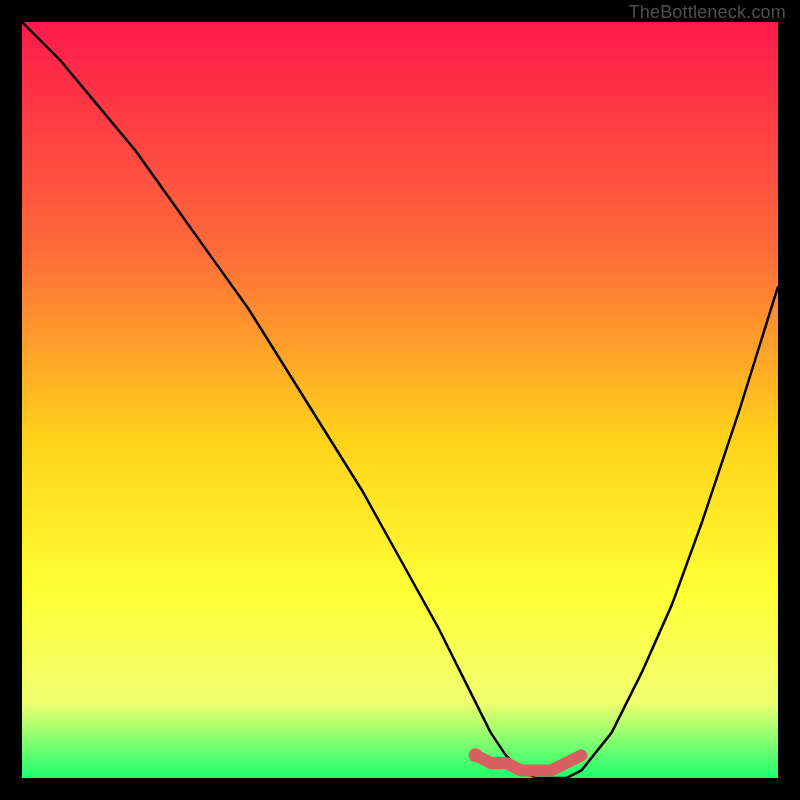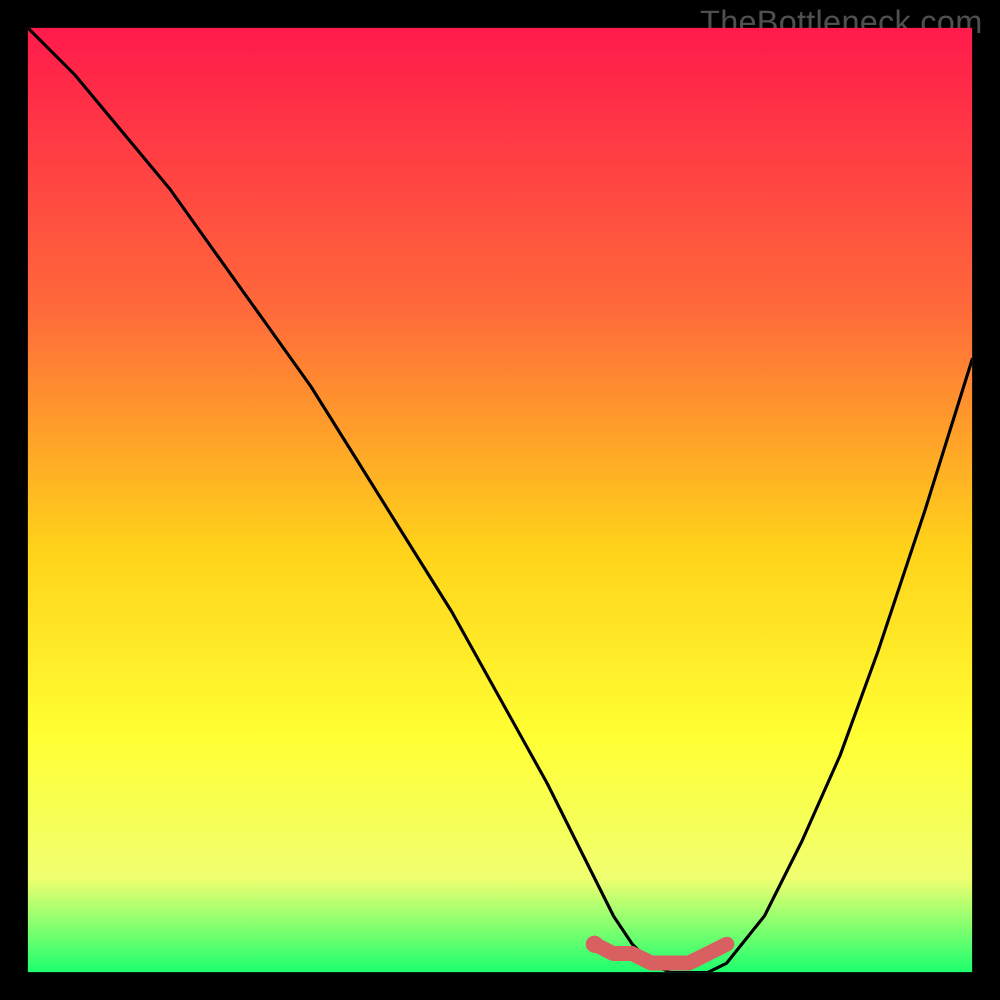--- a/index.html
+++ b/index.html
@@ -22,21 +22,21 @@
     left: 22px;
     top: 22px;
     width: 756px;
     height: 756px;
     overflow: hidden;
   }
   .watermark {
     position: absolute;
     top: 2px;
     right: 14px;
-    font-size: 26px;
+    font-size: 18px;
     font-weight: 500;
     color: #4f4f4f;
     letter-spacing: 0.2px;
     user-select: none;
   }
   svg {
     display: block;
   }
 </style>
 </head>

